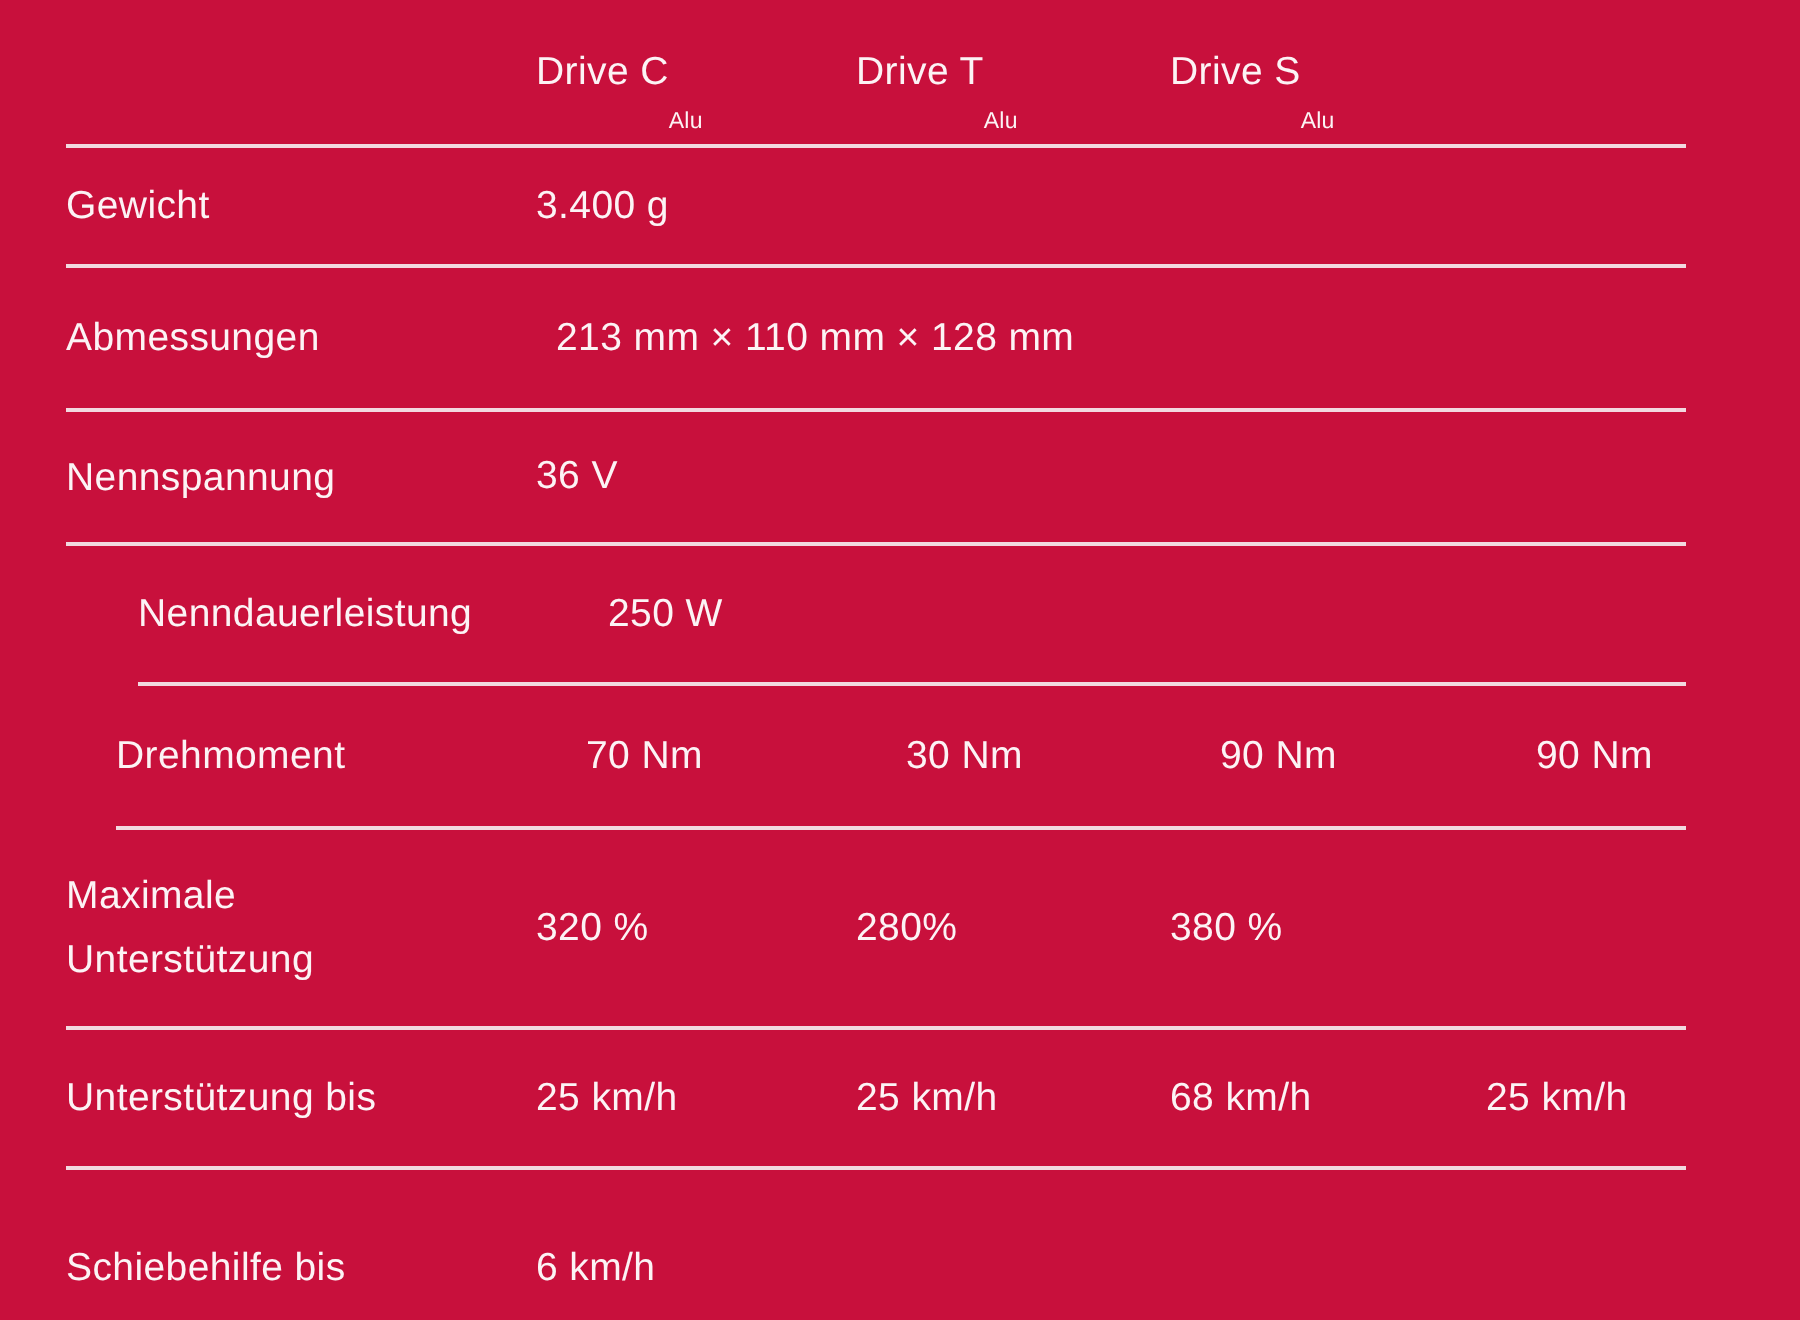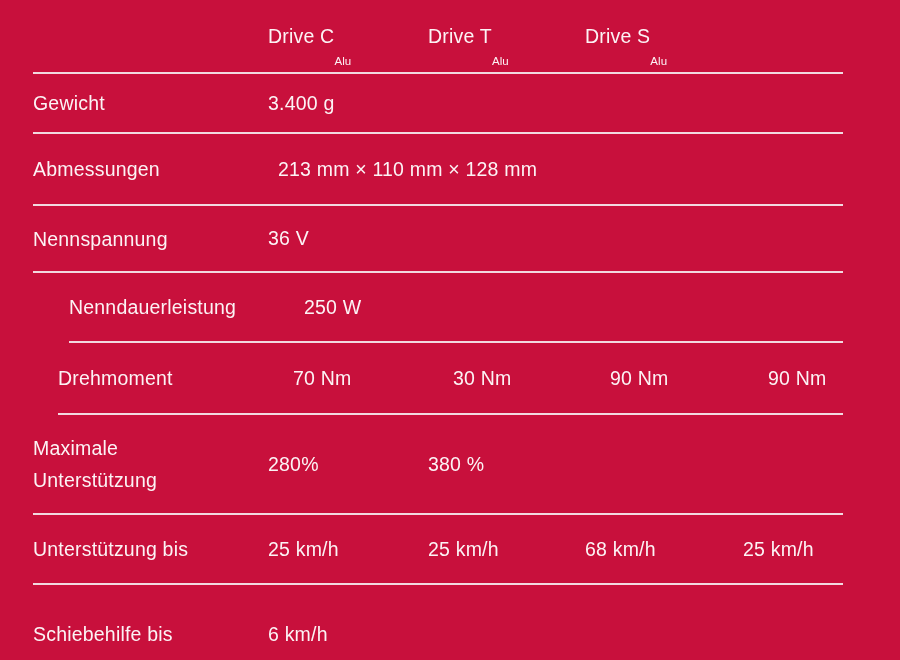--- a/index.html
+++ b/index.html
@@ -103,20 +103,21 @@
       </div>
       <div class="spec-row">
         <div class="cell label-cell"><span class="label-text">Drehmoment</span></div>
         <div class="cell value-cell">70 Nm</div>
         <div class="cell value-cell">30 Nm</div>
         <div class="cell value-cell">90 Nm</div>
         <div class="cell value-cell">90 Nm</div>
       </div>
       <div class="spec-row">
         <div class="cell label-cell"><span class="label-text">Maximale Unterstützung</span></div>
+        <div class="cell value-cell">320 %</div>
         <div class="cell value-cell">280%</div>
         <div class="cell value-cell">380 %</div>
       </div>
       <div class="spec-row">
         <div class="cell label-cell"><span class="label-text">Unterstützung bis</span></div>
         <div class="cell value-cell">25 km/h</div>
         <div class="cell value-cell">25 km/h</div>
         <div class="cell value-cell">68 km/h</div>
         <div class="cell value-cell">25 km/h</div>
       </div>

